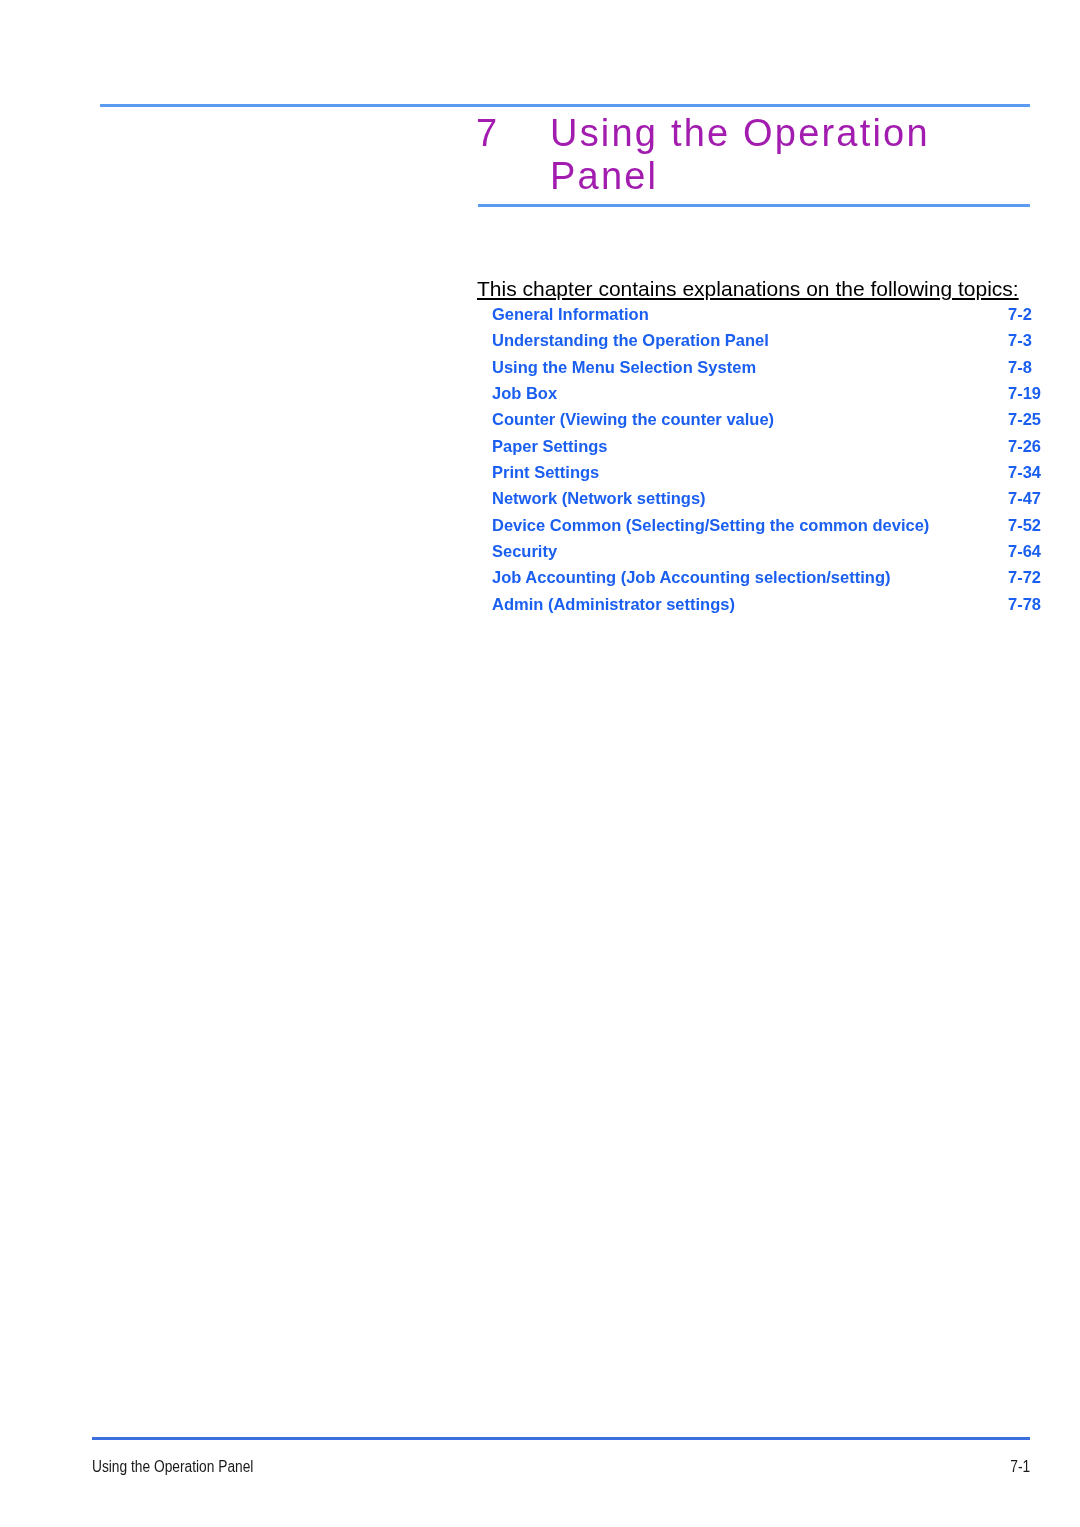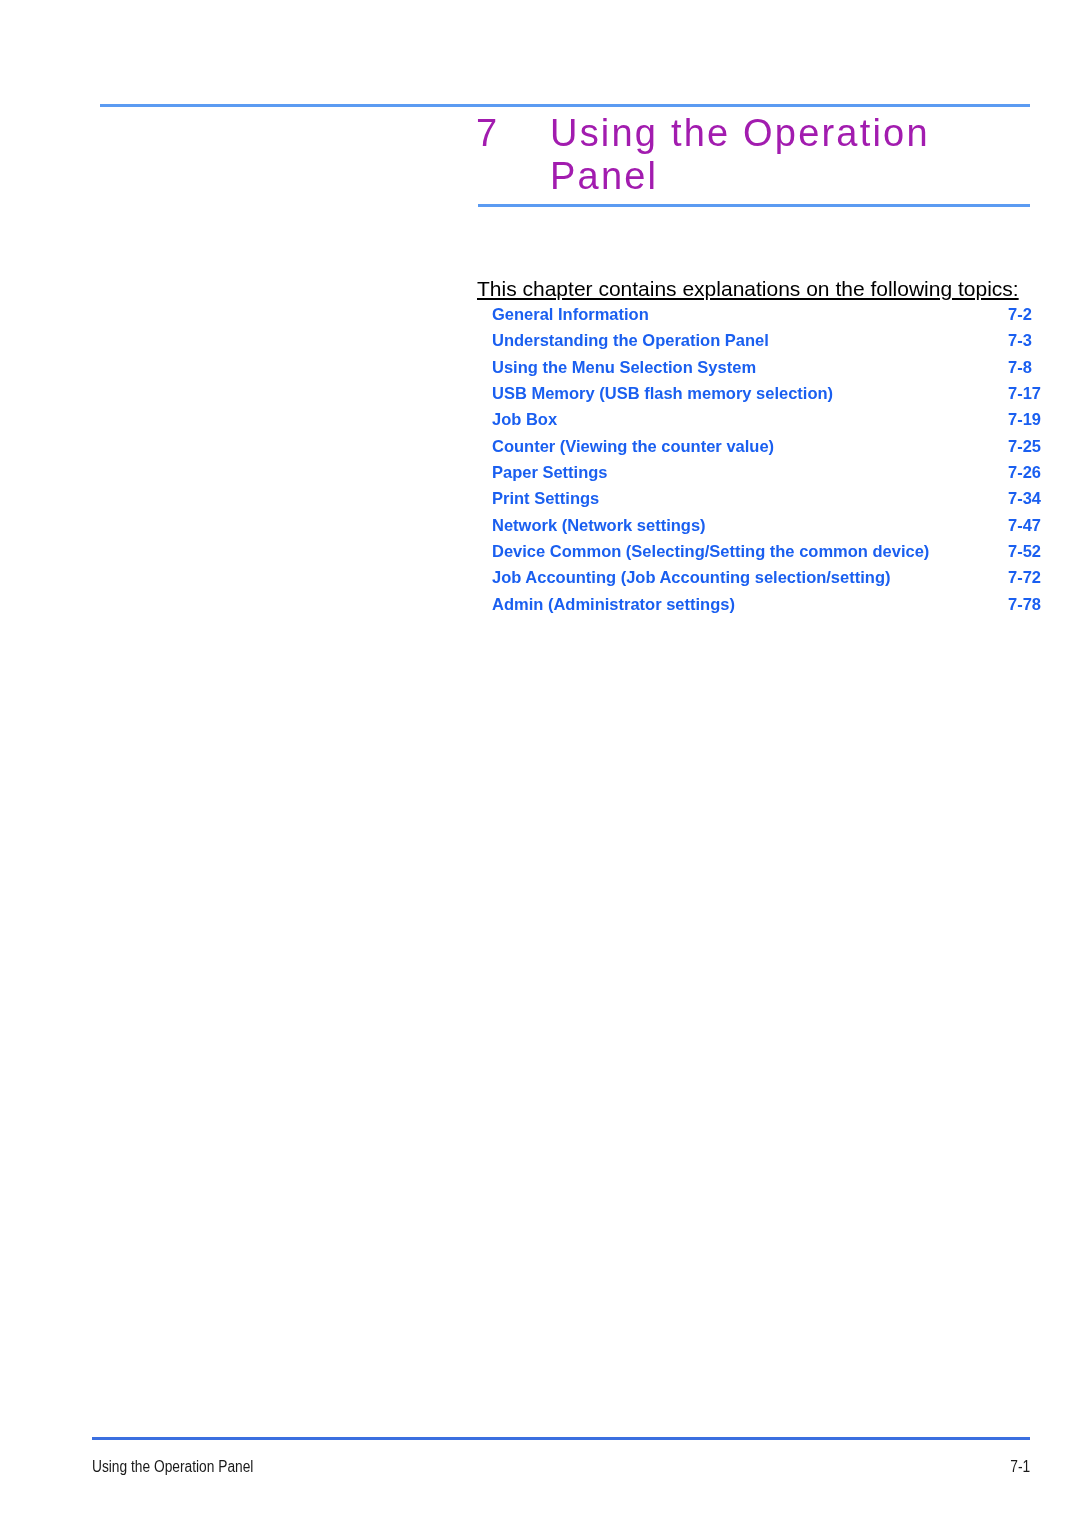--- a/index.html
+++ b/index.html
@@ -171,25 +171,20 @@
       <span class="toc-page">7-3</span>
     </div>
 
     <div class="toc-row">
       <span class="toc-label">Using the Menu Selection System</span>
       <span class="toc-spacer"></span>
       <span class="toc-page">7-8</span>
     </div>
 
 
-    <div class="toc-row">
-      <span class="toc-label">USB Memory (USB flash memory selection)</span>
-      <span class="toc-spacer"></span>
-      <span class="toc-page">7-17</span>
-    </div>
 
     <div class="toc-row">
       <span class="toc-label">Job Box</span>
       <span class="toc-spacer"></span>
       <span class="toc-page">7-19</span>
     </div>
 
     <div class="toc-row">
       <span class="toc-label">Counter (Viewing the counter value)</span>
       <span class="toc-spacer"></span>
@@ -213,20 +208,25 @@
       <span class="toc-spacer"></span>
       <span class="toc-page">7-47</span>
     </div>
 
     <div class="toc-row">
       <span class="toc-label">Device Common (Selecting/Setting the common device)</span>
       <span class="toc-spacer"></span>
       <span class="toc-page">7-52</span>
     </div>
 
+    <div class="toc-row">
+      <span class="toc-label">Security</span>
+      <span class="toc-spacer"></span>
+      <span class="toc-page">7-64</span>
+    </div>
 
     <div class="toc-row">
       <span class="toc-label">Job Accounting (Job Accounting selection/setting)</span>
       <span class="toc-spacer"></span>
       <span class="toc-page">7-72</span>
     </div>
 
     <div class="toc-row">
       <span class="toc-label">Admin (Administrator settings)</span>
       <span class="toc-spacer"></span>

